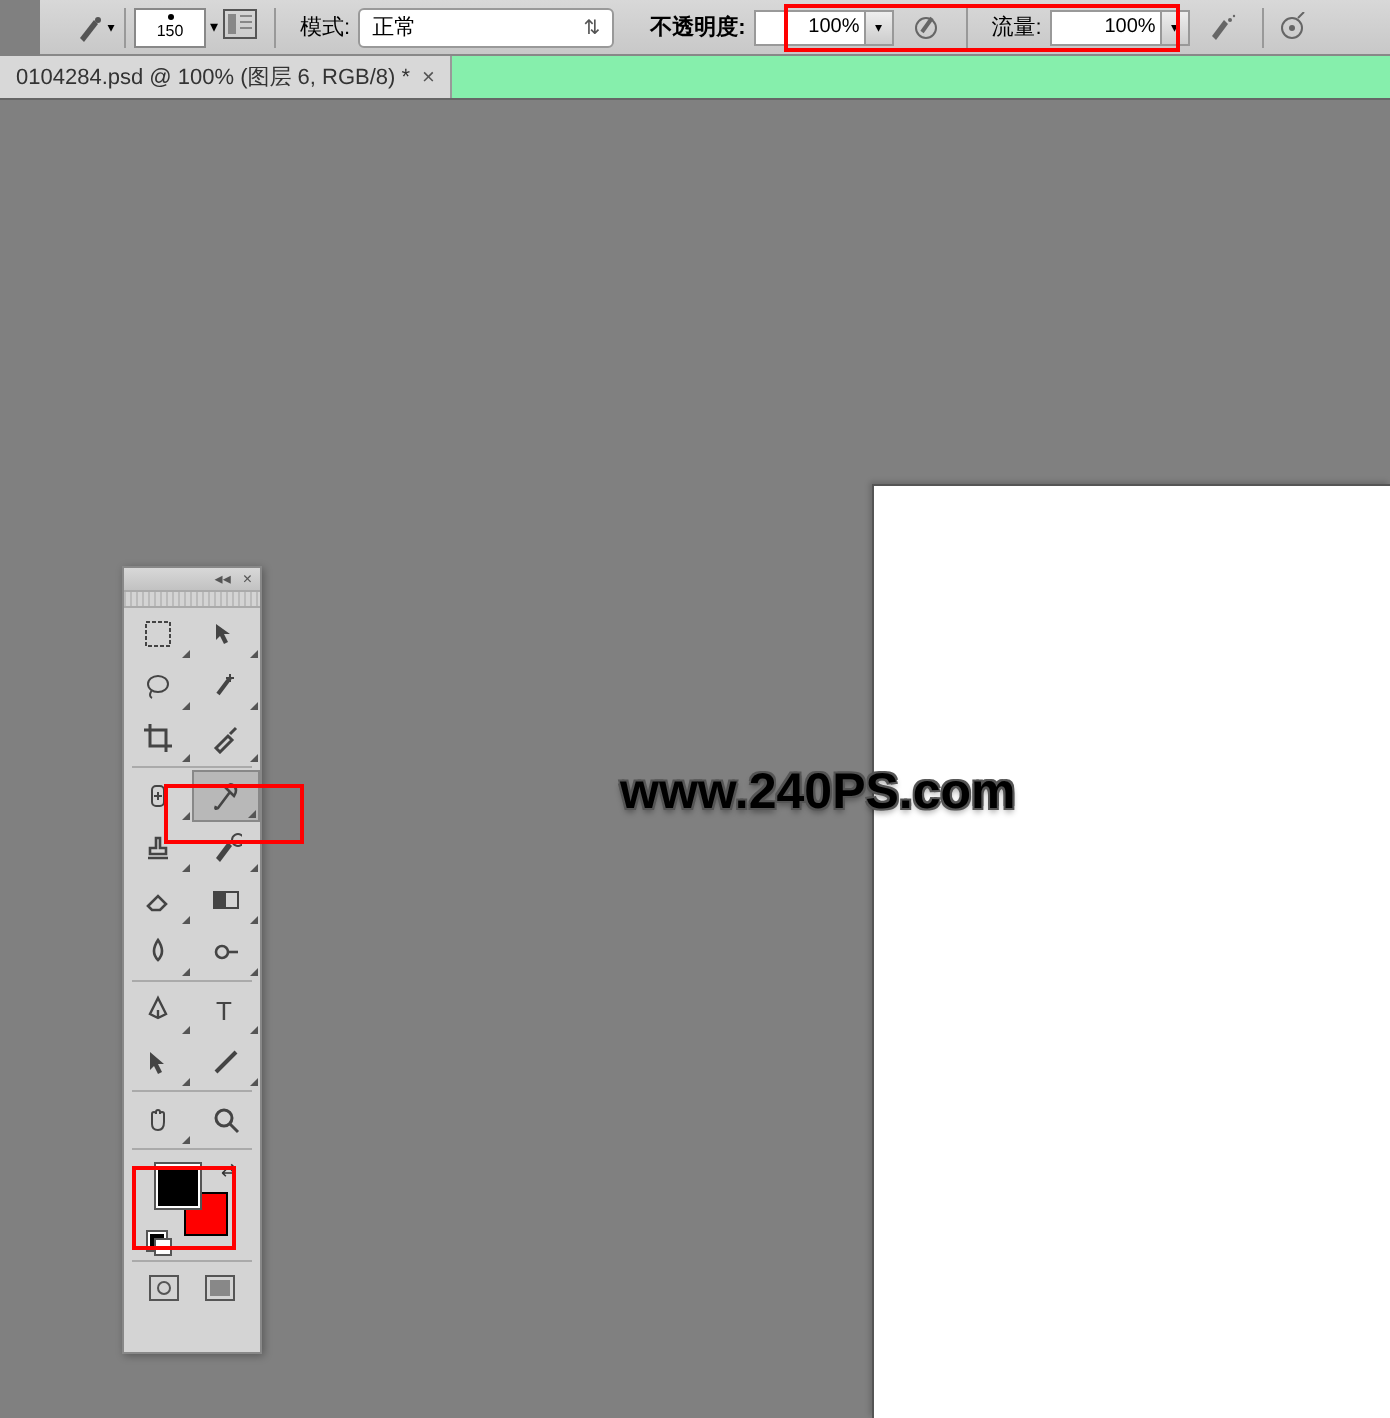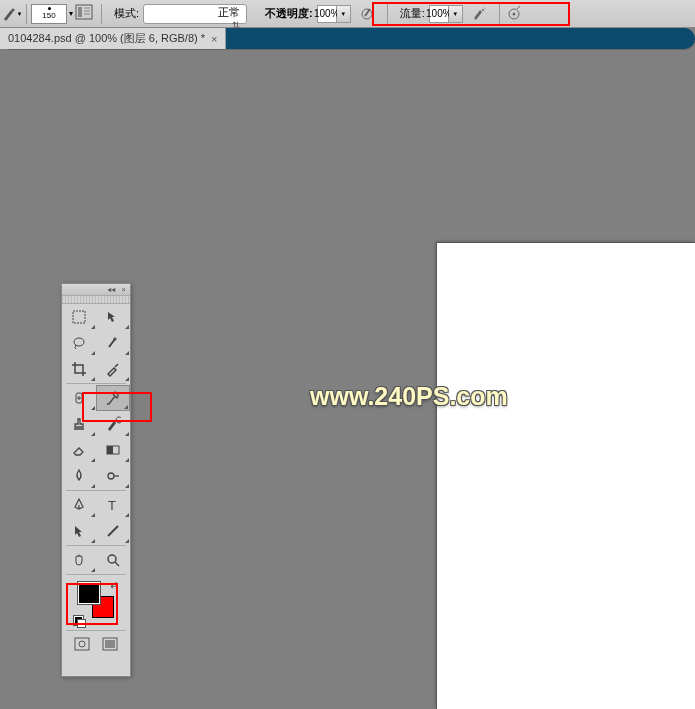--- a/index.html
+++ b/index.html
@@ -1,40 +1,40 @@
 <!DOCTYPE html>
 <html><head>
 <meta charset="utf-8">
 <style>
   * { box-sizing: border-box; margin: 0; padding: 0; font-family: "Microsoft YaHei", sans-serif; }
   body { background: #808080; width: 695px; height: 709px; overflow: hidden; position: relative; }
   
-  .options-bar { background: linear-gradient(#d8d8d8, #c8c8c8); height: 28px; border-bottom: 1px solid #888; display: flex; align-items: center; padding: 0 0; font-size: 11px; position: relative; }
+  .options-bar { background: linear-gradient(#d8d8d8, #c8c8c8); height: 28px; border-bottom: 1px solid #888; display: flex; align-items: center; padding: 0 16px; font-size: 11px; position: relative; margin-left: 20px; }
   .divider { width: 1px; height: 20px; background: #999; margin: 0 4px; }
   .small-icon { width: 22px; height: 20px; display: flex; align-items: center; justify-content: center; }
   .brush-tool-icon svg { width: 16px; height: 16px; }
   .brush-preset { width: 36px; height: 20px; background: #fff; border: 1px solid #888; display: flex; flex-direction: column; align-items: center; justify-content: center; font-size: 8px; position: relative; }
   .brush-preset .dot { width: 3px; height: 3px; background: #000; border-radius: 50%; margin-bottom: 1px; }
   .panel-icon { width: 22px; height: 20px; }
   .label { margin: 0 4px 0 8px; text-align: center; }
-  .mode-select { width: 104px; height: 20px; background: #fff; border: 1px solid #999; border-radius: 3px; display: flex; align-items: flex-end; padding: 0 6px; justify-content: space-between; font-size: 11px; flex-direction: column; }
+  .mode-select { width: 128px; height: 20px; background: #fff; border: 1px solid #999; border-radius: 3px; display: flex; align-items: center; padding: 0 6px; justify-content: space-between; font-size: 11px; }
   .mode-select .arrows { font-size: 10px; color: #555; }
-  .opacity-input, .flow-input { width: 20px; height: 18px; background: #fff; border: 1px solid #999; font-size: 10px; text-align: right; padding: 0 2px; display: flex; align-items: center; justify-content: center; }
+  .opacity-input, .flow-input { width: 56px; height: 18px; background: #fff; border: 1px solid #999; font-size: 10px; text-align: right; padding: 0 2px; display: flex; align-items: center; justify-content: flex-end; }
   .dd-btn { width: 14px; height: 18px; background: linear-gradient(#eee,#ccc); border: 1px solid #999; border-left: none; display: flex; align-items: center; justify-content: center; font-size: 7px; }
   .red-box-options { position: absolute; border: 2px solid #ff0000; height: 24px; pointer-events: none; }
   .airbrush-icon, .tablet-icon, .target-icon { width: 20px; height: 20px; display:flex; align-items:center; justify-content:center;}
   
-  .doc-tab-bar { background: #0c4a6e; height: 22px; display: flex; align-items: flex-end; border-bottom: 1px solid #666; border-radius: 11px; }
+  .doc-tab-bar { background: #86efac; height: 22px; display: flex; align-items: flex-end; border-bottom: 1px solid #666; }
   .doc-tab { background: #d8d8d8; height: 21px; padding: 0 8px; font-size: 11px; display: flex; align-items: center; gap: 6px; border-right: 1px solid #999; color: #333;}
   .doc-tab .close-x { color: #555; font-size: 11px;}
   
   .canvas-area { position: absolute; top: 50px; left: 0; right: 0; bottom: 0; background: #808080; }
   .white-canvas { position: absolute; left: 436px; top: 192px; right: 0; bottom: 0; background: #fff; border: 1px solid #555; border-right: none; border-bottom: none; box-shadow: -1px -1px 3px rgba(0,0,0,0.2);}
   
-  .watermark { position: absolute; left: 310px; top: 382px; font-size: 25px; font-weight: bold; color: #fef9c3; text-shadow: -1px -1px 0 #555, 1px -1px 0 #555, -1px 1px 0 #555, 1px 1px 0 #555, 0 2px 3px rgba(0,0,0,0.4); font-family: Arial, sans-serif;}
+  .watermark { position: absolute; left: 310px; top: 382px; font-size: 25px; font-weight: bold; color: #000000; text-shadow: -1px -1px 0 #555, 1px -1px 0 #555, -1px 1px 0 #555, 1px 1px 0 #555, 0 2px 3px rgba(0,0,0,0.4); font-family: Arial, sans-serif;}
   
   .tools-panel { position: absolute; left: 61px; top: 283px; width: 70px; height: 394px; background: #d4d4d4; border: 1px solid #888; box-shadow: 1px 1px 4px rgba(0,0,0,0.3);}
   .tools-header { height: 12px; background: linear-gradient(#d8d8d8,#c2c2c2); border-bottom: 1px solid #aaa; display: flex; justify-content: flex-end; align-items: center; padding: 0 4px; gap: 6px; font-size: 8px; color: #555;}
   .tools-grip { height: 8px; background: repeating-linear-gradient(90deg, #bbb, #bbb 1px, #d4d4d4 1px, #d4d4d4 3px); border-bottom: 1px solid #aaa;}
   .tools-grid { display: grid; grid-template-columns: 1fr 1fr; }
   .tool-cell { height: 26px; display: flex; align-items: center; justify-content: center; position: relative; }
   .tool-cell.selected { background: #b8b8b8; border: 1px solid #888;}
   .tool-cell svg { width: 16px; height: 16px; }
   .tool-sep { grid-column: 1/3; height: 1px; background: #aaa; margin: 1px 4px; }
   .tool-corner { position: absolute; right: 1px; bottom: 1px; width: 0; height: 0; border-left: 4px solid transparent; border-bottom: 4px solid #555;}

